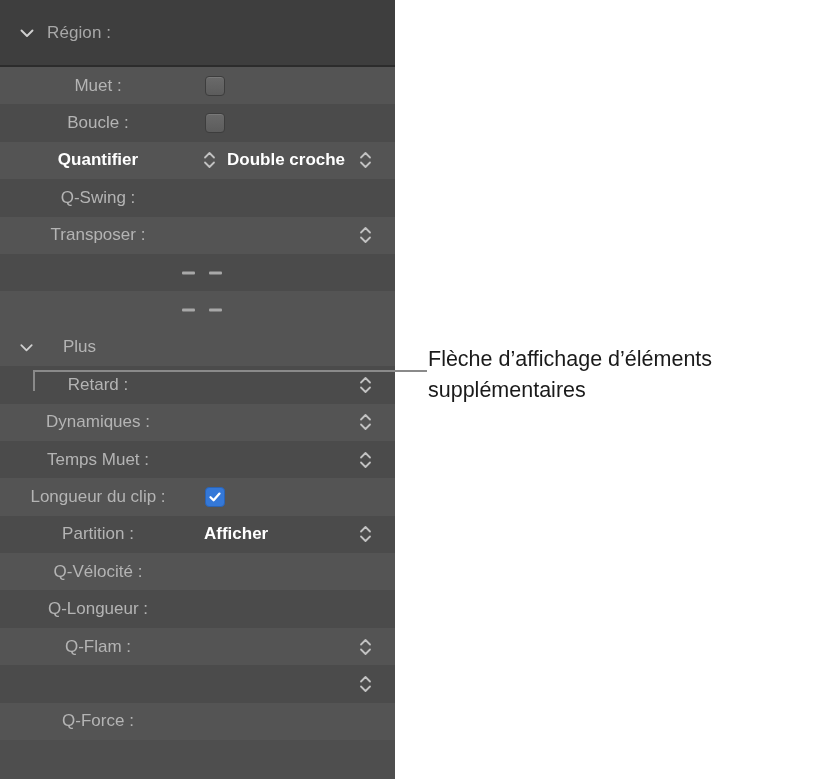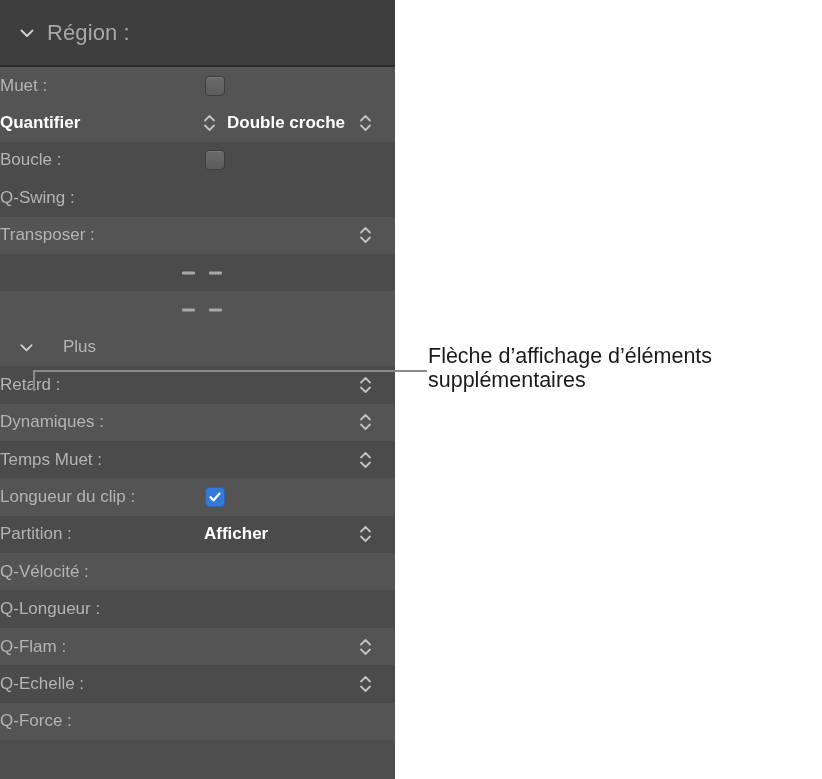--- a/index.html
+++ b/index.html
@@ -36,21 +36,21 @@
     padding-left: 18px;
     box-sizing: border-box;
   }
   .panel-header .disc-tri {
     width: 18px;
     height: 18px;
     margin-right: 11px;
     flex: 0 0 auto;
   }
   .header-label {
-    font-size: 22px;
+    font-size: 17px;
     color: #a8a8a8;
     letter-spacing: 0.1px;
     white-space: nowrap;
   }
   .header-value {
     font-size: 19.5px;
     color: #ffffff;
     font-weight: bold;
     margin-left: 7px;
     white-space: nowrap;
@@ -64,21 +64,21 @@
     display: flex;
     align-items: center;
     position: relative;
     box-sizing: border-box;
   }
   .row.odd  { background: #545454; }
   .row.even { background: #4b4b4b; }
 
   .row-label {
     width: 196px;
-    text-align: left;
+    text-align: center;
     font-size: 17px;
     color: #b4b4b4;
     white-space: nowrap;
     padding-right: 0px;
     box-sizing: border-box;
     flex: 0 0 auto;
   }
   .row-label.bold {
     color: #ffffff;
     font-weight: bold;
@@ -173,21 +173,21 @@
     width: 822px;
     height: 779px;
     pointer-events: none;
   }
   #callout-text {
     position: absolute;
     left: 428px;
     top: 344px;
     width: 392px;
     font-size: 21.5px;
-    line-height: 24px;
+    line-height: 31px;
     color: #1a1a1a;
     font-family: "Liberation Sans", sans-serif;
   }
 </style>
 </head>
 <body>
 
 <div id="inspector">
 
   <div class="panel-header">
@@ -197,35 +197,35 @@
       </svg>
     </span>
     <span class="header-label">Région :</span>
   </div>
 
   <div class="rows" id="rows">
       <div class="row odd">
         <div class="row-label">Muet :</div>
         <span class="checkbox off"></span>
       </div>
+      <div class="row even">
+        <div class="row-label">Boucle :</div>
+        <span class="checkbox off"></span>
+      </div>
       <div class="row odd">
         <div class="row-label bold">Quantifier</div>
         <span class="stepper inline"><svg width="15" height="22" viewBox="0 0 15 22">
             <path d="M3 8.5 L7.5 4 L12 8.5" fill="none" stroke="#c2c2c2" stroke-width="1.8" stroke-linecap="round" stroke-linejoin="round"></path>
             <path d="M3 13.5 L7.5 18 L12 13.5" fill="none" stroke="#c2c2c2" stroke-width="1.8" stroke-linecap="round" stroke-linejoin="round"></path>
           </svg></span>
         <span class="row-value">Double croche</span>
         <span class="stepper right"><svg width="15" height="22" viewBox="0 0 15 22">
             <path d="M3 8.5 L7.5 4 L12 8.5" fill="none" stroke="#c2c2c2" stroke-width="1.8" stroke-linecap="round" stroke-linejoin="round"></path>
             <path d="M3 13.5 L7.5 18 L12 13.5" fill="none" stroke="#c2c2c2" stroke-width="1.8" stroke-linecap="round" stroke-linejoin="round"></path>
           </svg></span>
-      </div>
-      <div class="row even">
-        <div class="row-label">Boucle :</div>
-        <span class="checkbox off"></span>
       </div>
       <div class="row even">
         <div class="row-label">Q-Swing :</div>
       </div>
       <div class="row odd">
         <div class="row-label">Transposer :</div>
         <span class="stepper right"><svg width="15" height="22" viewBox="0 0 15 22">
             <path d="M3 8.5 L7.5 4 L12 8.5" fill="none" stroke="#c2c2c2" stroke-width="1.8" stroke-linecap="round" stroke-linejoin="round"></path>
             <path d="M3 13.5 L7.5 18 L12 13.5" fill="none" stroke="#c2c2c2" stroke-width="1.8" stroke-linecap="round" stroke-linejoin="round"></path>
           </svg></span>
@@ -292,21 +292,20 @@
         <div class="row-label">Q-Longueur :</div>
       </div>
       <div class="row odd">
         <div class="row-label">Q-Flam :</div>
         <span class="stepper right"><svg width="15" height="22" viewBox="0 0 15 22">
             <path d="M3 8.5 L7.5 4 L12 8.5" fill="none" stroke="#c2c2c2" stroke-width="1.8" stroke-linecap="round" stroke-linejoin="round"></path>
             <path d="M3 13.5 L7.5 18 L12 13.5" fill="none" stroke="#c2c2c2" stroke-width="1.8" stroke-linecap="round" stroke-linejoin="round"></path>
           </svg></span>
       </div>
       <div class="row even">
-        <div class="row-label">Q-Echelle :</div>
         <span class="stepper right"><svg width="15" height="22" viewBox="0 0 15 22">
             <path d="M3 8.5 L7.5 4 L12 8.5" fill="none" stroke="#c2c2c2" stroke-width="1.8" stroke-linecap="round" stroke-linejoin="round"></path>
             <path d="M3 13.5 L7.5 18 L12 13.5" fill="none" stroke="#c2c2c2" stroke-width="1.8" stroke-linecap="round" stroke-linejoin="round"></path>
           </svg></span>
       </div>
       <div class="row odd">
         <div class="row-label">Q-Force :</div>
       </div>
     </div>
 

